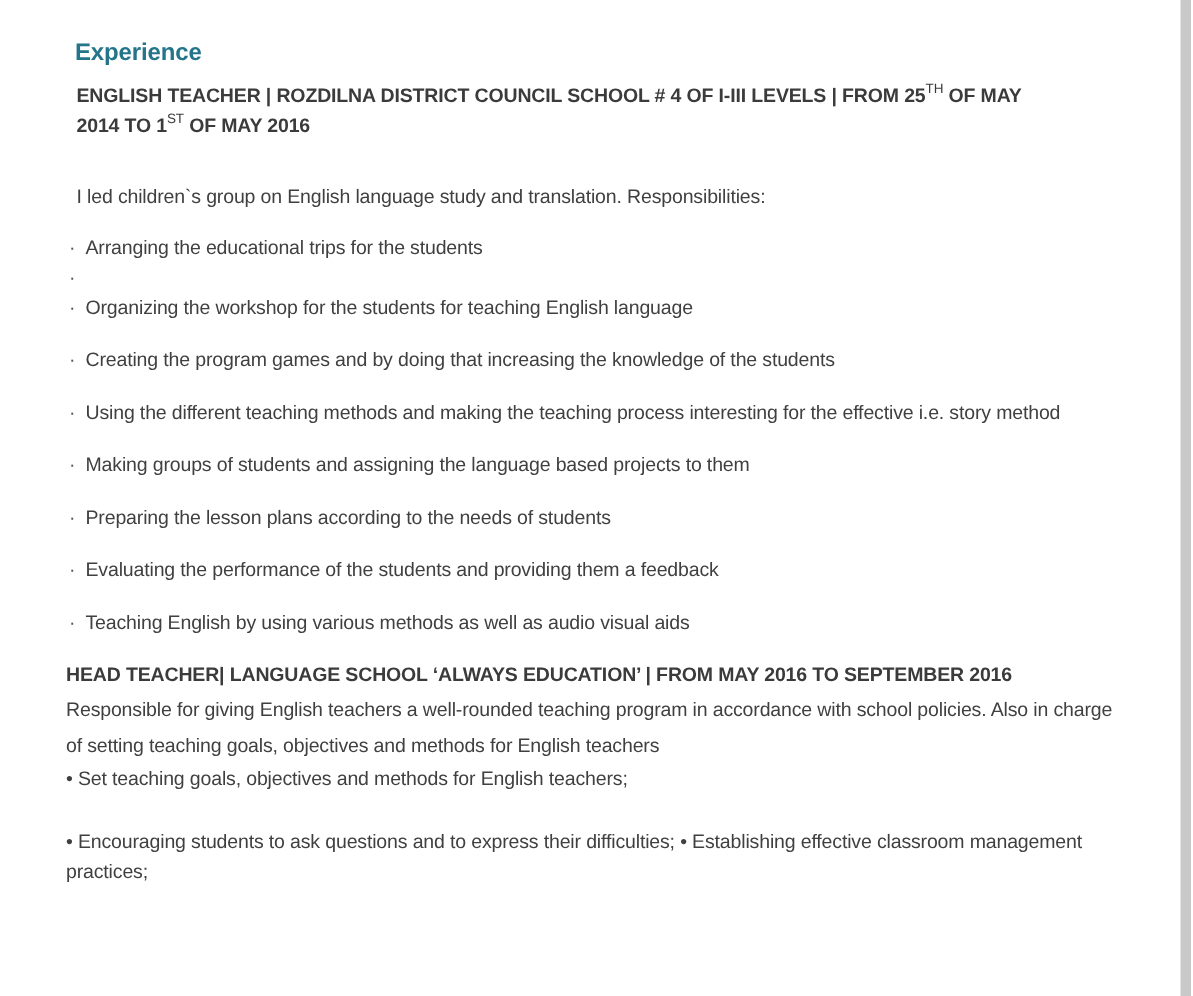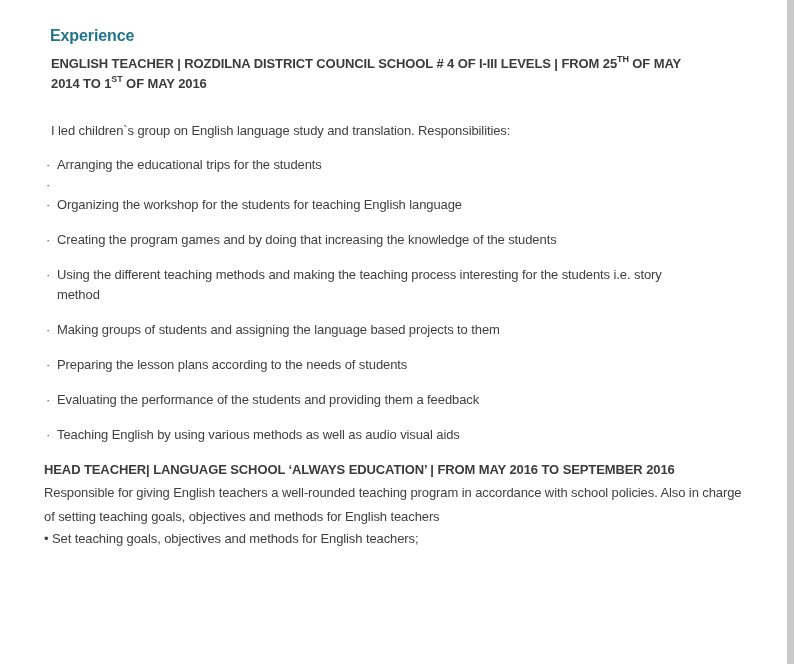--- a/index.html
+++ b/index.html
@@ -22,21 +22,21 @@
     color: #24758a;
     letter-spacing: -0.1px;
   }
   .job1-title {
     margin: 10px 0 0 51px;
     width: 655px;
     font-size: 13px; font-weight: bold; line-height: 18.5px;
     color: #3b3b3b;
     letter-spacing: -0.1px;
   }
-  .sup { font-size: 9px; font-weight: bold; position: relative; top: -6px; }
+  .sup { font-size: 9px; font-weight: normal; position: relative; top: -6px; }
 
   .intro {
     margin: 27px 0 0 51px;
     font-size: 13px; line-height: 19px;
     letter-spacing: -0.1px;
   }
 
   ul.duties { list-style: none; margin: 15px 0 0 46px; }
   ul.duties li {
     display: flex;
@@ -103,21 +103,21 @@
       <li>
         <span class="marker">·</span>
         <span class="li-text">Organizing the workshop for the students for teaching English language</span>
       </li>
       <li>
         <span class="marker">·</span>
         <span class="li-text">Creating the program games and by doing that increasing the knowledge of the students</span>
       </li>
       <li>
         <span class="marker">·</span>
-        <span class="li-text">Using the different teaching methods and making the teaching process interesting for the students i.e. story method</span>
+        <span class="li-text">Using the different teaching methods and making the teaching process interesting for the effective i.e. story method</span>
       </li>
       <li>
         <span class="marker">·</span>
         <span class="li-text">Making groups of students and assigning the language based projects to them</span>
       </li>
       <li>
         <span class="marker">·</span>
         <span class="li-text">Preparing the lesson plans according to the needs of students</span>
       </li>
       <li>
@@ -127,17 +127,18 @@
       <li>
         <span class="marker">·</span>
         <span class="li-text">Teaching English by using various methods as well as audio visual aids</span>
       </li>
     </ul>
 
     <div class="job2">
       <p class="job2-title">HEAD TEACHER| LANGUAGE SCHOOL ‘ALWAYS EDUCATION’ | FROM MAY 2016 TO SEPTEMBER 2016</p>
       <p class="job2-summary">Responsible for giving English teachers a well-rounded teaching program in accordance with school policies. Also in charge of setting teaching goals, objectives and methods for English teachers</p>
       <p class="resp-item1">• Set teaching goals, objectives and methods for English teachers;</p>
+      <p class="resp-item2">• Encouraging students to ask questions and to express their difficulties; • Establishing effective classroom management practices;</p>
     </div>
 
   </div>
   <div class="page-edge"></div>
 </div>
 
 </body></html>

